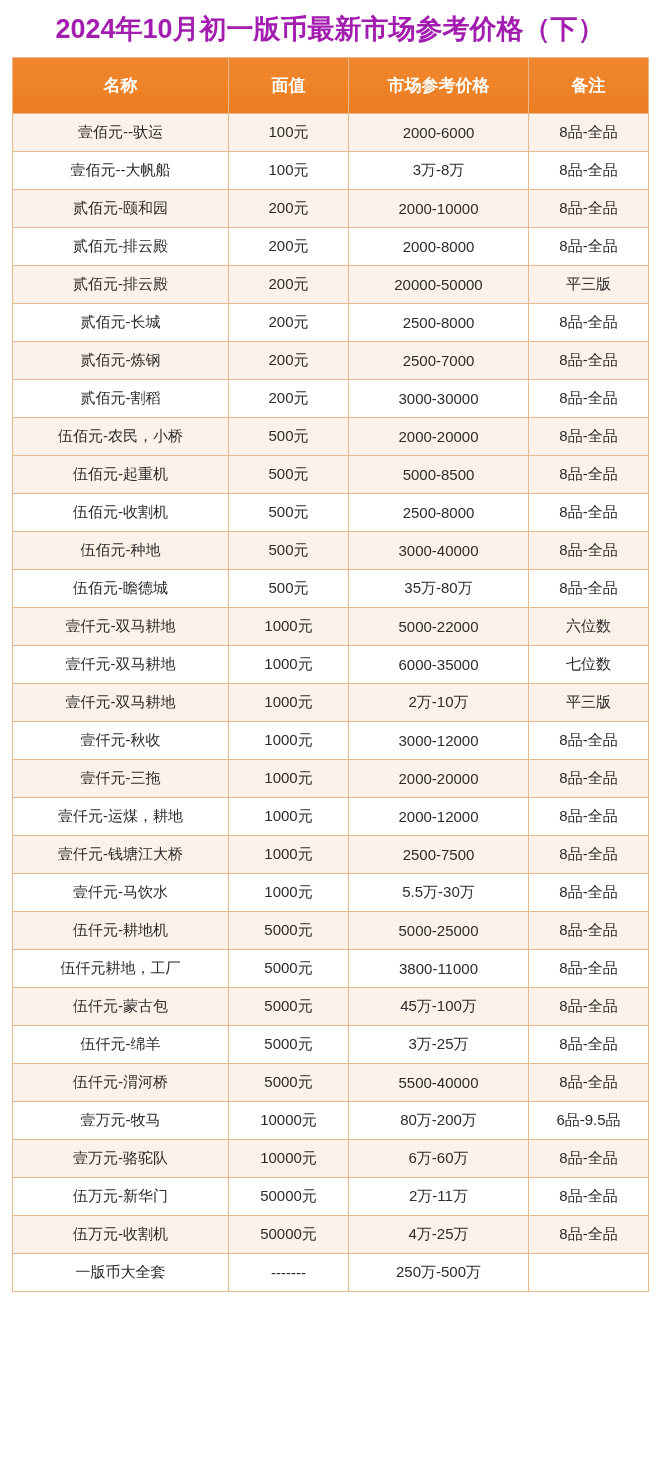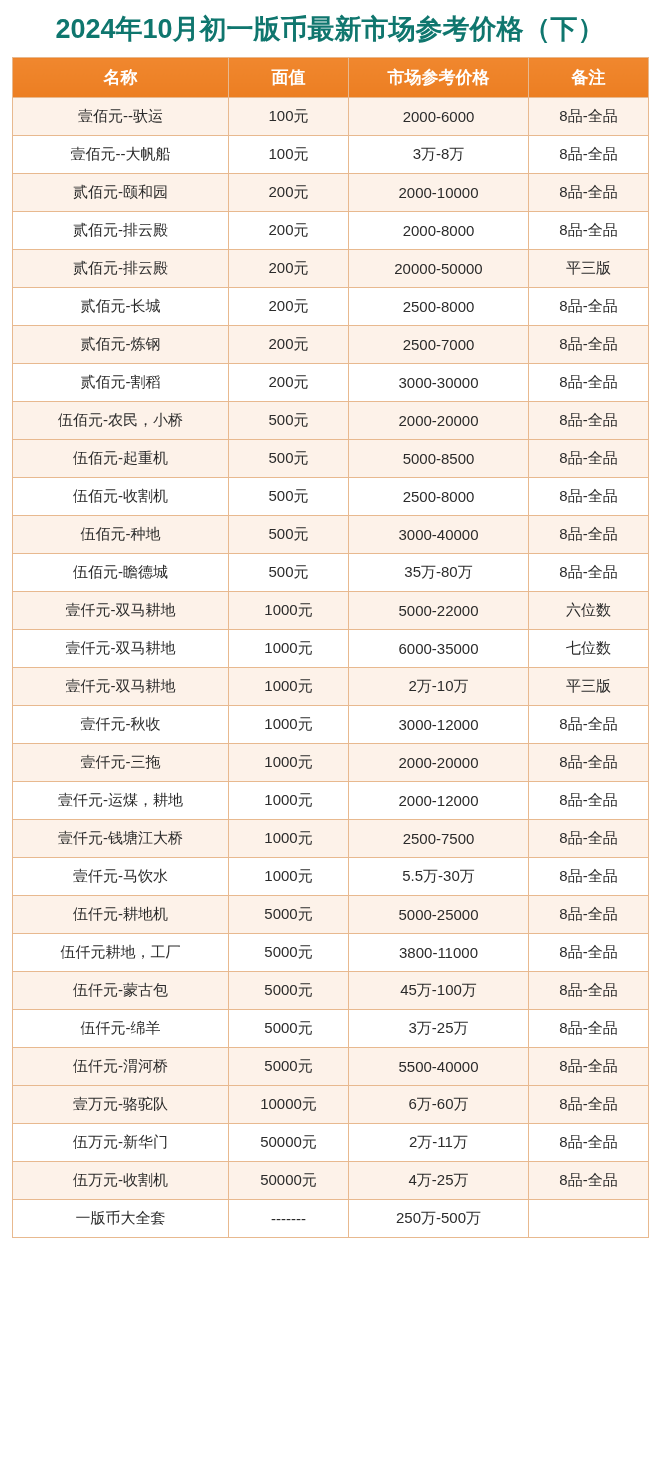--- a/index.html
+++ b/index.html
@@ -12,21 +12,21 @@
     font-family: "Liberation Sans", "DejaVu Sans", sans-serif;
   }
   .page {
     width: 660px;
     box-sizing: border-box;
     padding: 10px 12px 6px 12px;
   }
   .title {
     font-size: 27px;
     font-weight: bold;
-    color: #0f766e;
+    color: #a21caf;
     text-align: center;
     letter-spacing: 0px;
     padding: 4px 0 12px 0;
     line-height: 1.15;
     white-space: nowrap;
   }
   table.price-table {
     width: 636px;
     border-collapse: collapse;
     table-layout: fixed;
@@ -42,21 +42,21 @@
     padding: 0 2px;
     box-sizing: border-box;
     white-space: nowrap;
     overflow: hidden;
   }
   table.price-table thead th {
     background: linear-gradient(180deg, #f0872e 0%, #ec7e22 100%);
     color: #ffffff;
     font-weight: bold;
     font-size: 17px;
-    height: 40px;
+    height: 56px;
     border: 1px solid #e8b98f;
   }
   tr.odd td {
     background: #fdf2e9;
   }
   tr.even td {
     background: #ffffff;
   }
   col.c-name { width: 216px; }
   col.c-denom { width: 120px; }
@@ -234,20 +234,26 @@
           <td>5000元</td>
           <td>3万-25万</td>
           <td>8品-全品</td>
         </tr>
         <tr class="odd">
           <td>伍仟元-渭河桥</td>
           <td>5000元</td>
           <td>5500-40000</td>
           <td>8品-全品</td>
         </tr>
+        <tr class="even">
+          <td>壹万元-牧马</td>
+          <td>10000元</td>
+          <td>80万-200万</td>
+          <td>6品-9.5品</td>
+        </tr>
         <tr class="odd">
           <td>壹万元-骆驼队</td>
           <td>10000元</td>
           <td>6万-60万</td>
           <td>8品-全品</td>
         </tr>
         <tr class="even">
           <td>伍万元-新华门</td>
           <td>50000元</td>
           <td>2万-11万</td>

